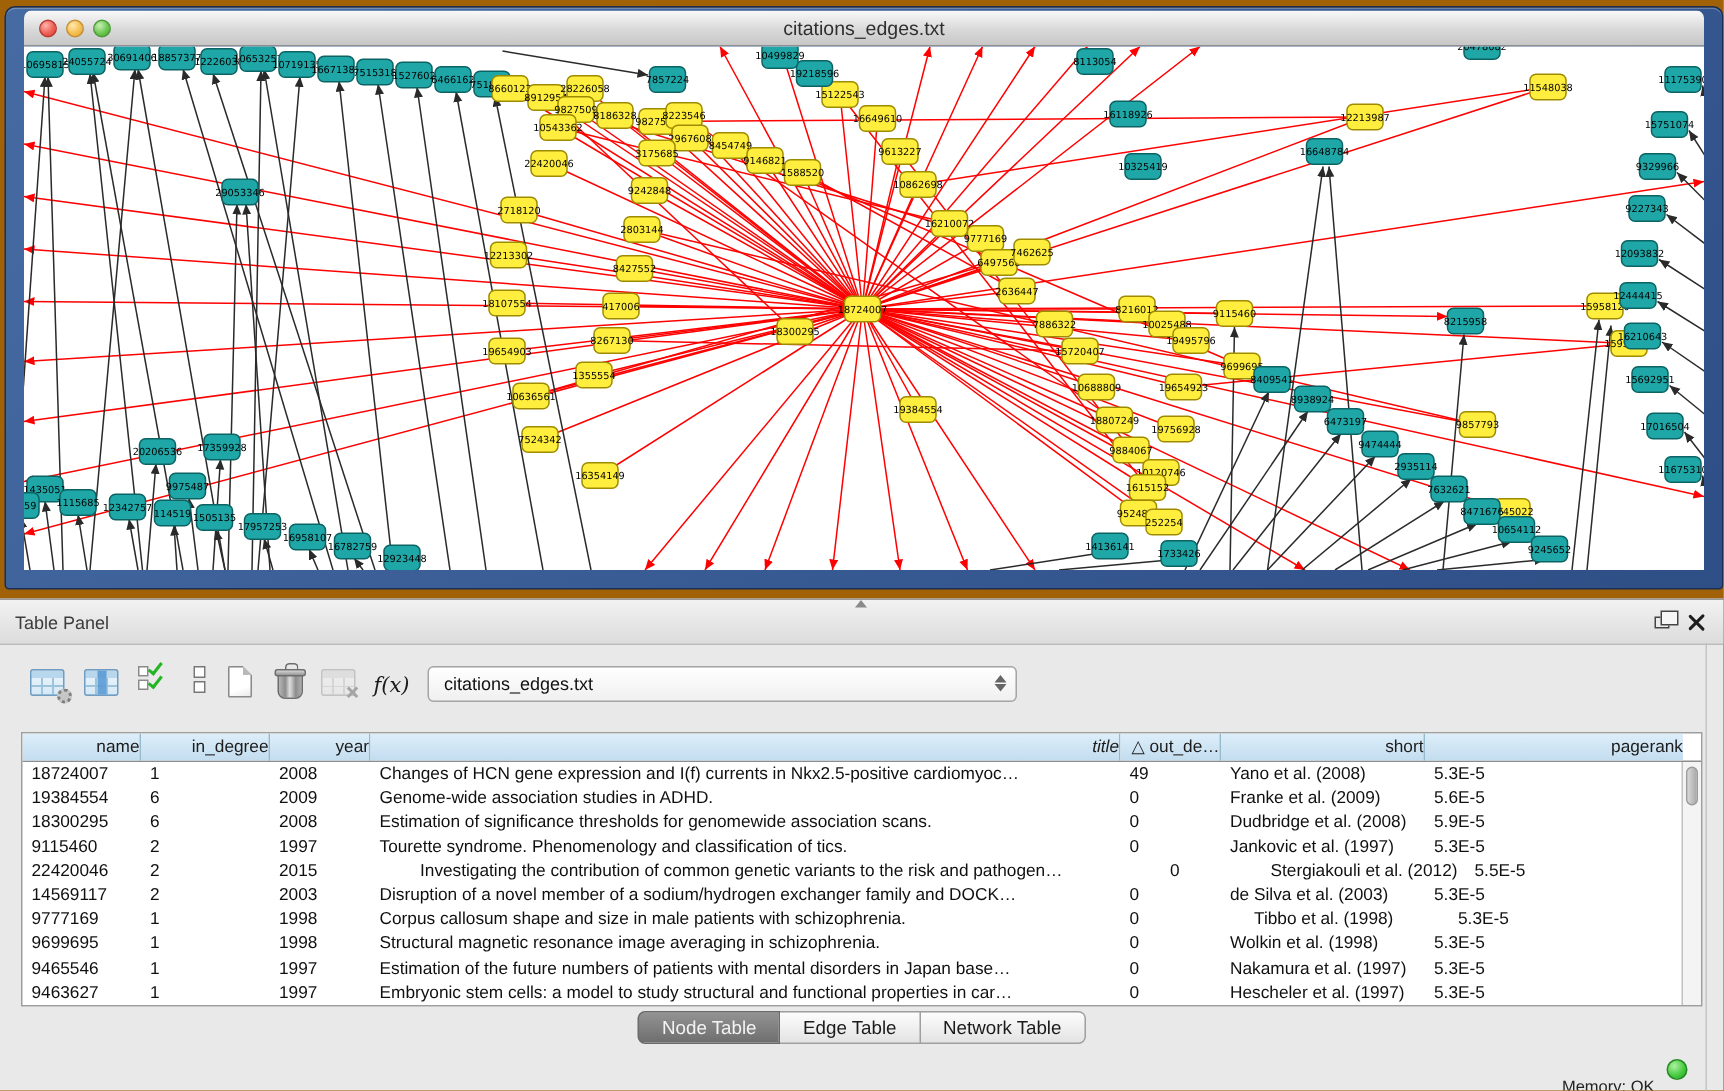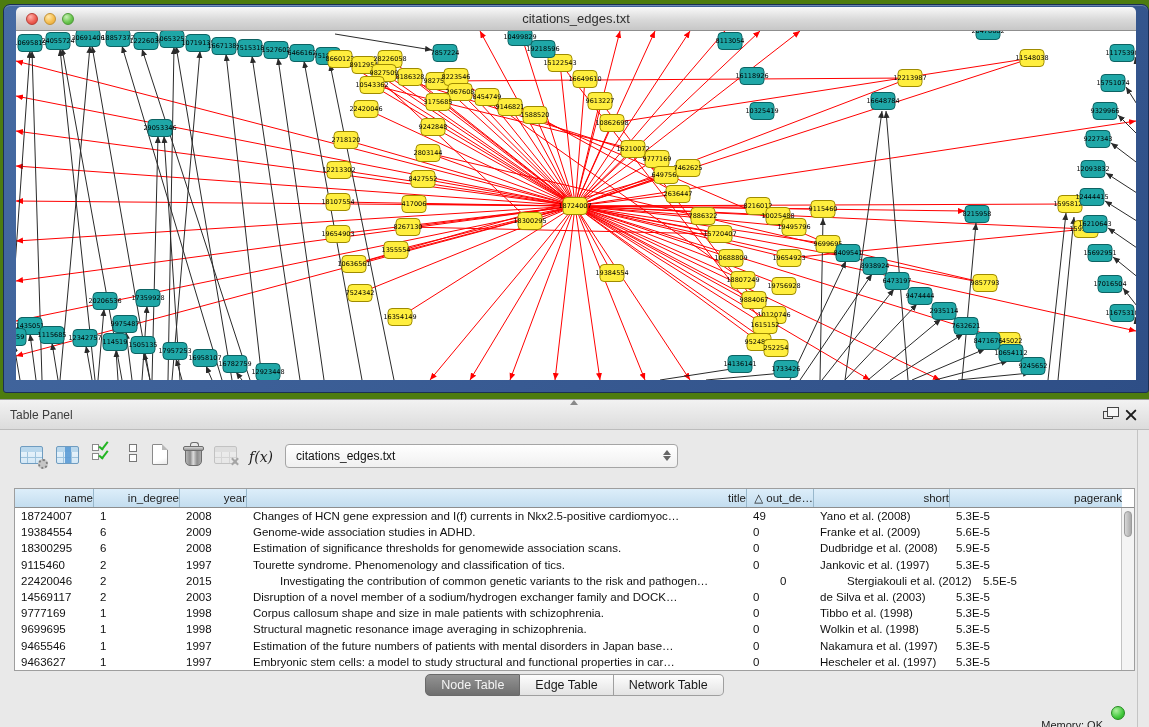--- a/index.html
+++ b/index.html
@@ -1,18 +1,18 @@
 <!DOCTYPE html>
 <html><head>
 <meta charset="utf-8">
 <style>
   * { margin:0; padding:0; box-sizing:border-box; }
   html,body { width:1149px; height:727px; }
   body { font-family:"Liberation Sans", sans-serif; background:#e7e7e7; }
-  .screen { position:relative; width:1149px; height:727px; background:#4d7c0f; overflow:hidden; }
+  .screen { position:relative; width:1149px; height:727px; background:#a16207; overflow:hidden; }
 
   
   .net-frame { position:absolute; left:3px; top:4px; width:1146px; height:389px;
     background:linear-gradient(135deg,#466ba3,#2e4e86); border:1px solid #1b2f55;
     border-radius:7px 7px 3px 3px; box-shadow:inset 0 1px 0 rgba(255,255,255,.25); }
   .titlebar { position:absolute; left:12px; top:2px; right:12px; height:24px;
     background:linear-gradient(#f9f9f9,#d9d9d9 55%,#c7c7c7); border-radius:5px 5px 0 0;
     border-bottom:1px solid #8f8f8f; }
   .tl { position:absolute; top:6px; width:12px; height:12px; border-radius:50%; }
   .tl.red { left:10px; background:radial-gradient(circle at 35% 30%,#ffb3ac,#ee6156 55%,#d6382e); border:1px solid #b93c34;}
@@ -597,21 +597,21 @@
             <b class="dn"></b>
           </div>
       </div>
     </div>
 
     <div class="tablewrap">
       <div class="thead" id="thead">
           <div class="th" style="width: 79px;">name</div>
           <div class="th" style="width: 86px;">in_degree</div>
           <div class="th" style="width: 67px;">year</div>
-          <div class="th" style="width: 500px;">title</div>
+          <div class="th" style="width: 500px; font-style: italic;">title</div>
           <div class="th" style="width: 67px;">△ out_de…</div>
           <div class="th" style="width: 136px;">short</div>
           <div class="th" style="width: 172px;">pagerank</div>
         </div>
       <div class="tbody" id="tbody">
           <div class="trow">
             <div class="td" style="width: 79px;">18724007</div>
             <div class="td" style="width: 86px;">1</div>
             <div class="td" style="width: 67px;">2008</div>
             <div class="td" style="width: 500px;">Changes of HCN gene expression and I(f) currents in Nkx2.5-positive cardiomyoc…</div>
@@ -663,21 +663,21 @@
             <div class="td" style="width: 67px;">0</div>
             <div class="td" style="width: 136px;">de Silva et al. (2003)</div>
             <div class="td" style="width: 172px;">5.3E-5</div>
           </div>
           <div class="trow">
             <div class="td" style="width: 79px;">9777169</div>
             <div class="td" style="width: 86px;">1</div>
             <div class="td" style="width: 67px;">1998</div>
             <div class="td" style="width: 500px;">Corpus callosum shape and size in male patients with schizophrenia.</div>
             <div class="td" style="width: 67px;">0</div>
-            <div class="td" style="width: 136px;">Tibbo et al. (1998)</div>
+            <div class="td" style="width: 136px; margin-left: 16px;">Tibbo et al. (1998)</div>
             <div class="td" style="width: 172px;">5.3E-5</div>
           </div>
           <div class="trow">
             <div class="td" style="width: 79px;">9699695</div>
             <div class="td" style="width: 86px;">1</div>
             <div class="td" style="width: 67px;">1998</div>
             <div class="td" style="width: 500px;">Structural magnetic resonance image averaging in schizophrenia.</div>
             <div class="td" style="width: 67px;">0</div>
             <div class="td" style="width: 136px;">Wolkin et al. (1998)</div>
             <div class="td" style="width: 172px;">5.3E-5</div>

